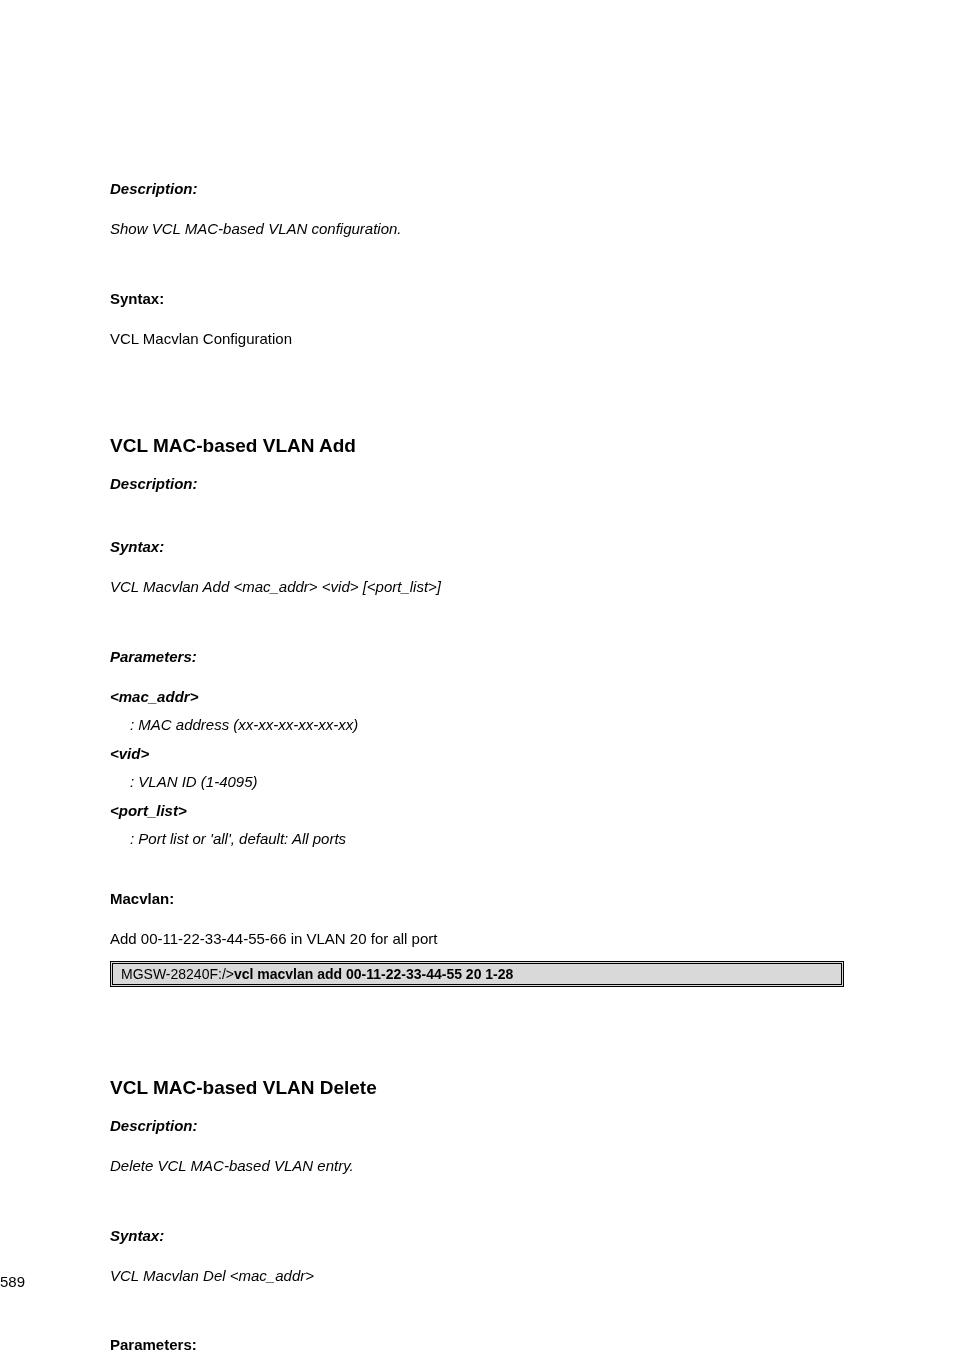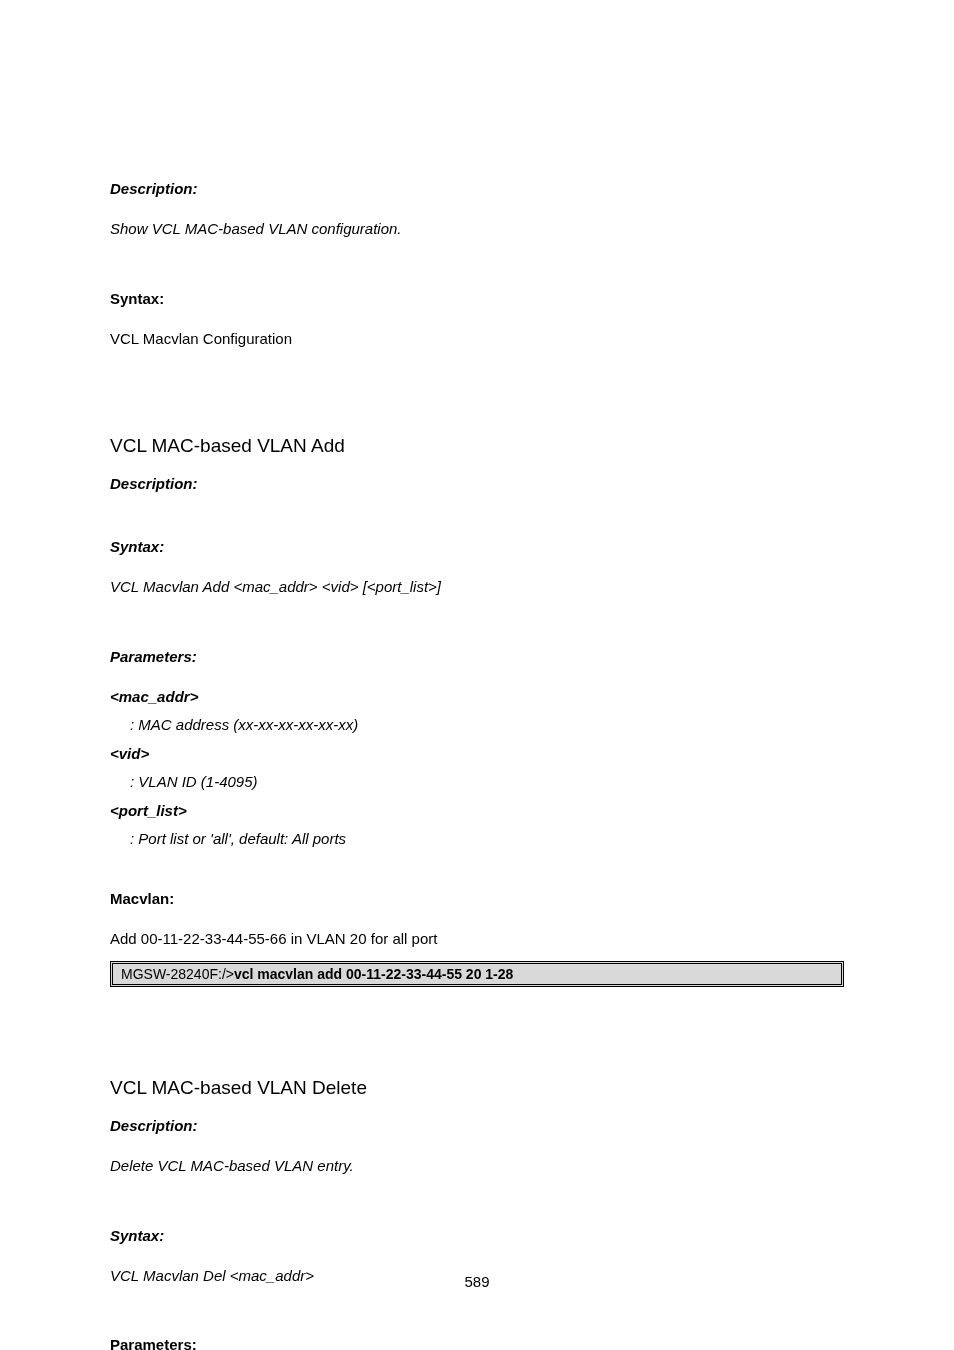--- a/index.html
+++ b/index.html
@@ -17,21 +17,21 @@
     }
     .content {
       padding: 180px 110px 0 110px;
     }
     .section-heading {
       font-weight: bold;
       font-size: 15px;
       margin-bottom: 18px;
     }
     .section-heading-large {
-      font-weight: normal;
+      font-weight: bold;
       font-size: 19px;
       margin-bottom: 18px;
     }
     .body-text {
       font-size: 15px;
       line-height: 1.9;
     }
     .param-row {
       display: flex;
       font-size: 15px;
@@ -54,21 +54,21 @@
       margin-top: 8px;
     }
     .bold-inline {
       font-weight: bold;
     }
     .page-number {
       position: absolute;
       bottom: 60px;
       left: 0;
       width: 100%;
-      text-align: center;
+      text-align: left;
       font-size: 15px;
     }
     .block {
       margin-bottom: 42px;
     }
     .block-small {
       margin-bottom: 18px;
       font-style: italic;
     }
   </style>

